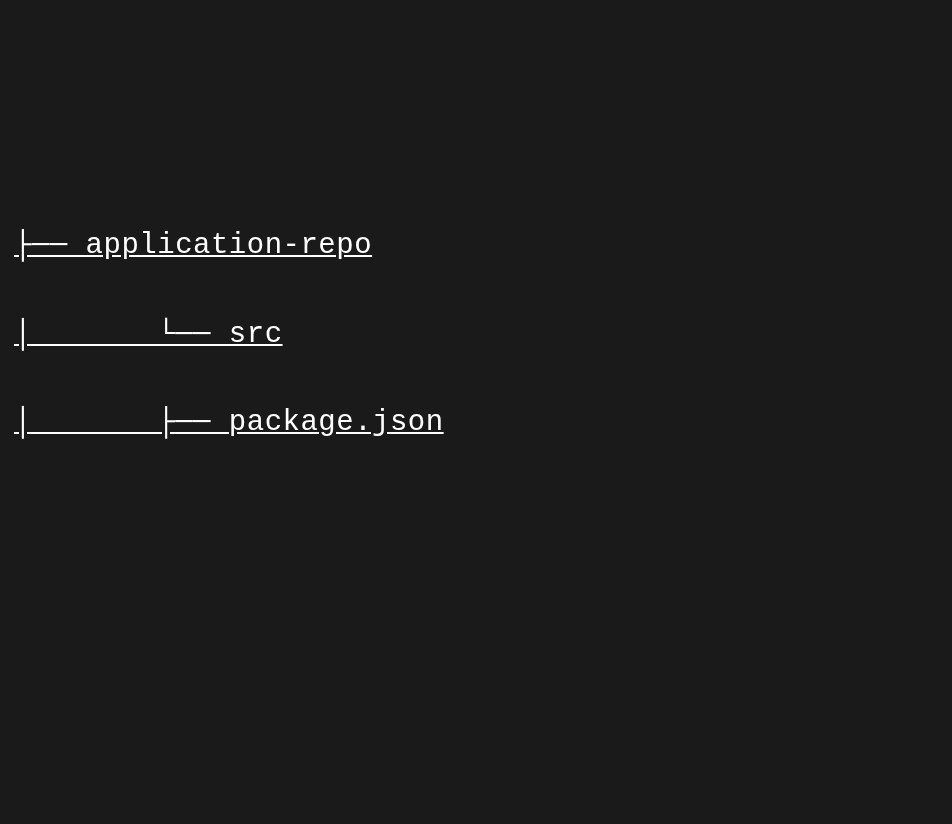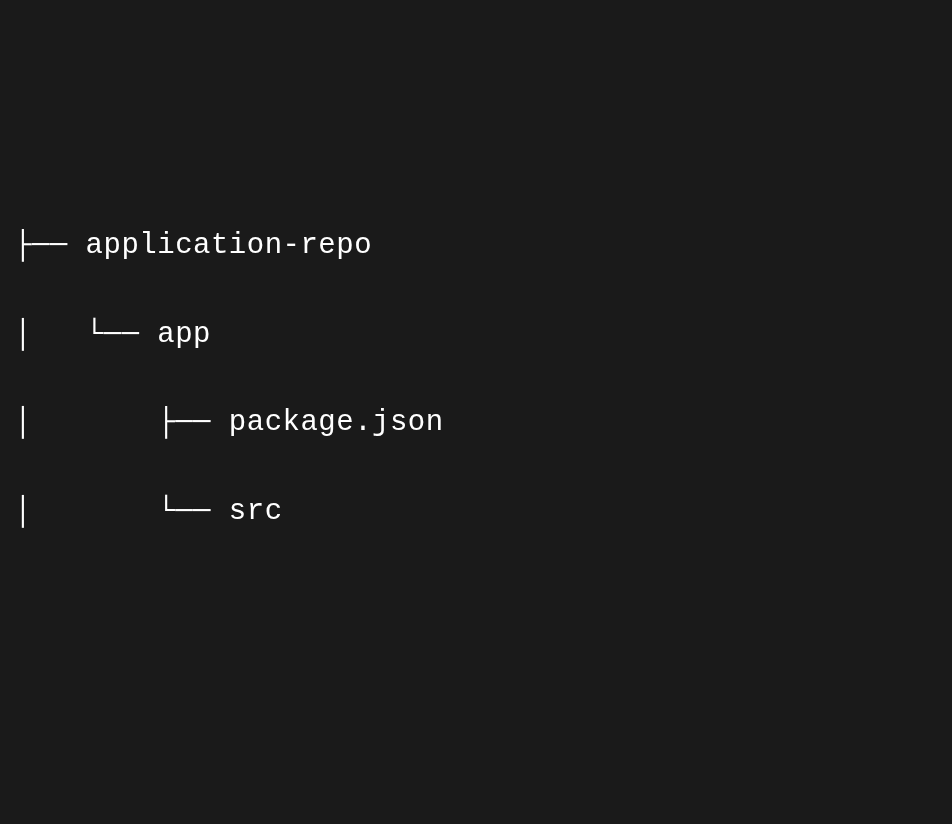--- a/index.html
+++ b/index.html
@@ -16,32 +16,32 @@
       padding: 0;
       white-space: pre;
       font-weight: normal;
       letter-spacing: 0.5px;
     }
     .tree-container {
       padding: 2px 0 0 14px;
     }
     .tree-line {
       white-space: pre;
+      text-decoration: underline;
     }
   </style>
 </head>
 <body>
 
 
 
 <div class="tree-container">
 <div class="tree-line">├── application-repo</div>
-<div class="tree-line">│   └── app</div>
+<div class="tree-line">│       └── src</div>
 <div class="tree-line">│       ├── package.json</div>
-<div class="tree-line">│       └── src</div>
 
 
 
 
 
 
 
 
 
 </div>

